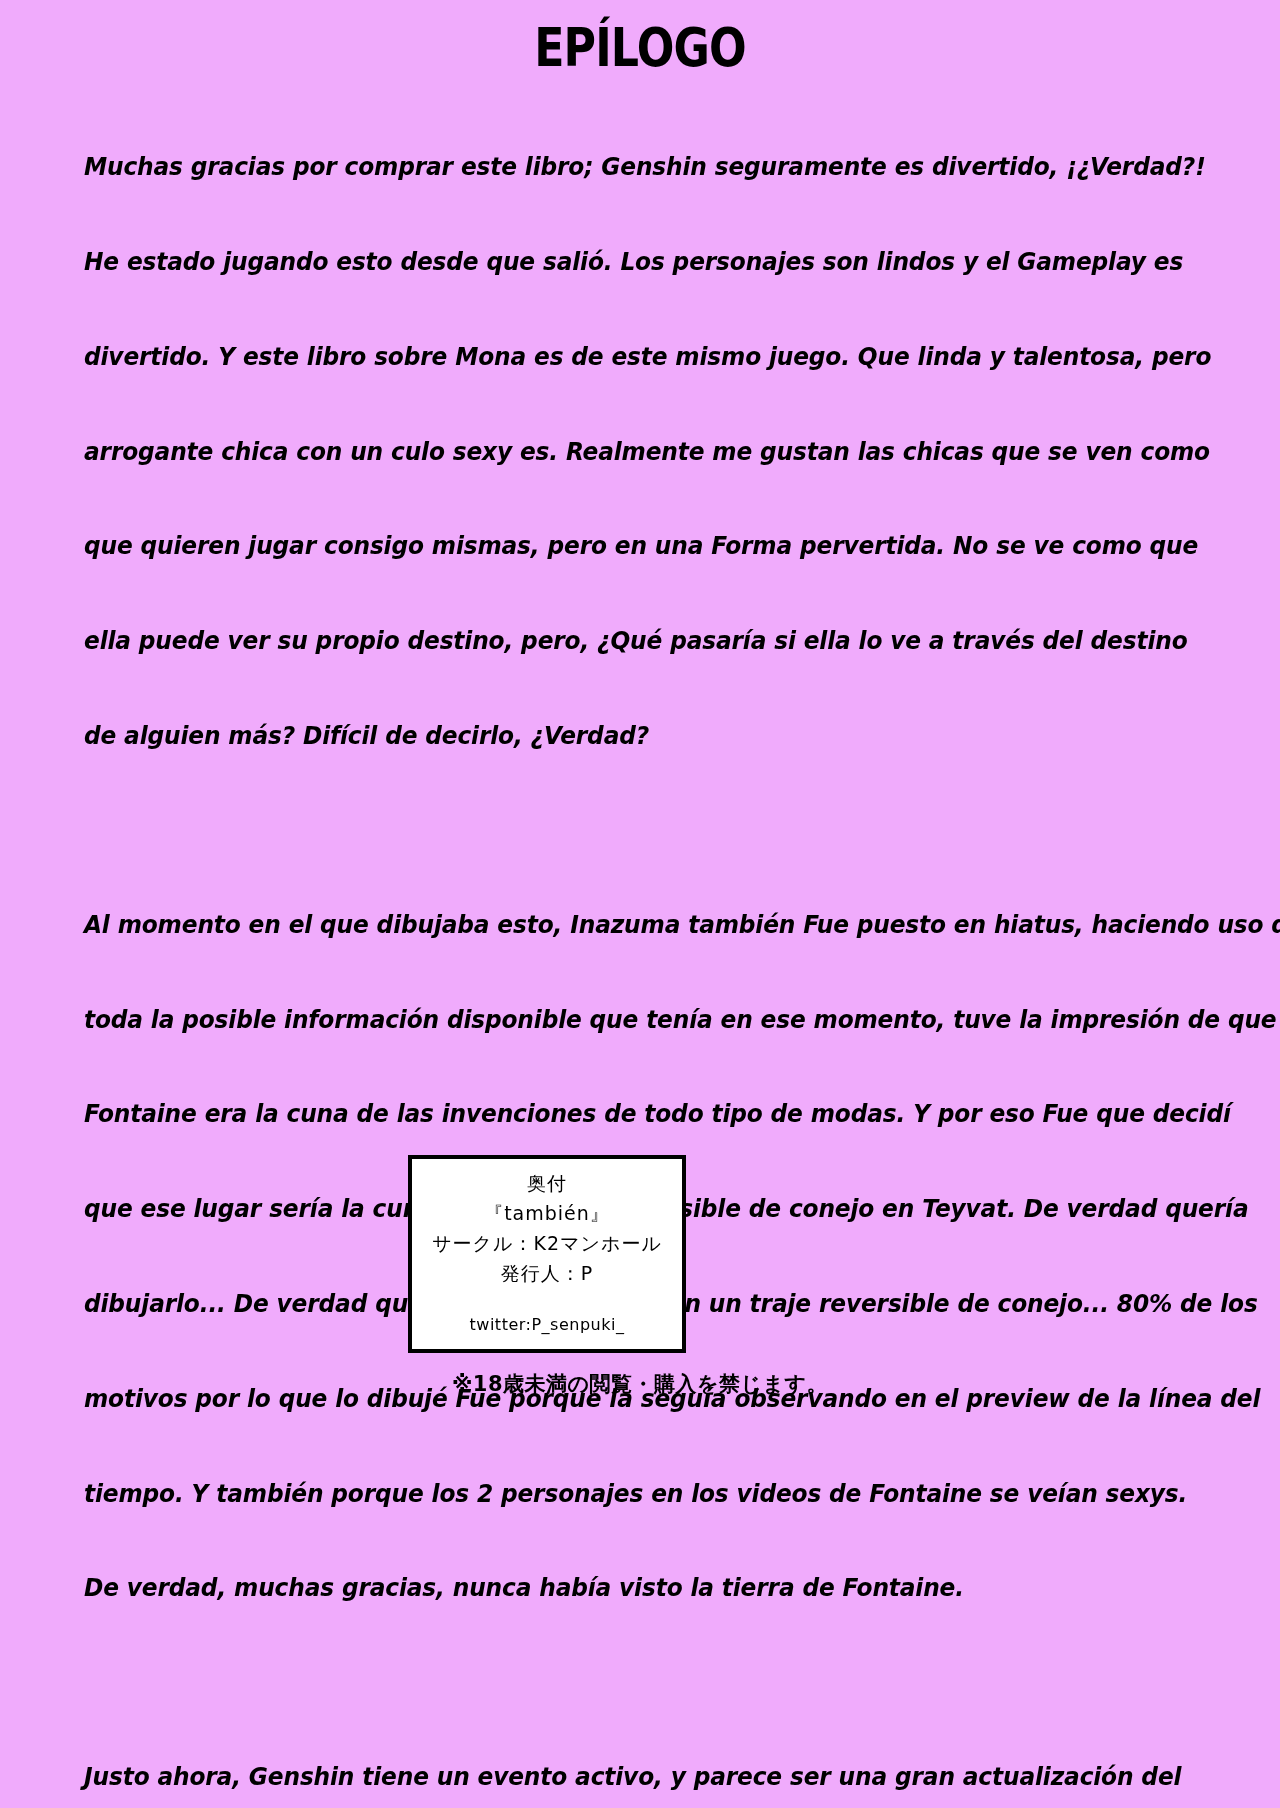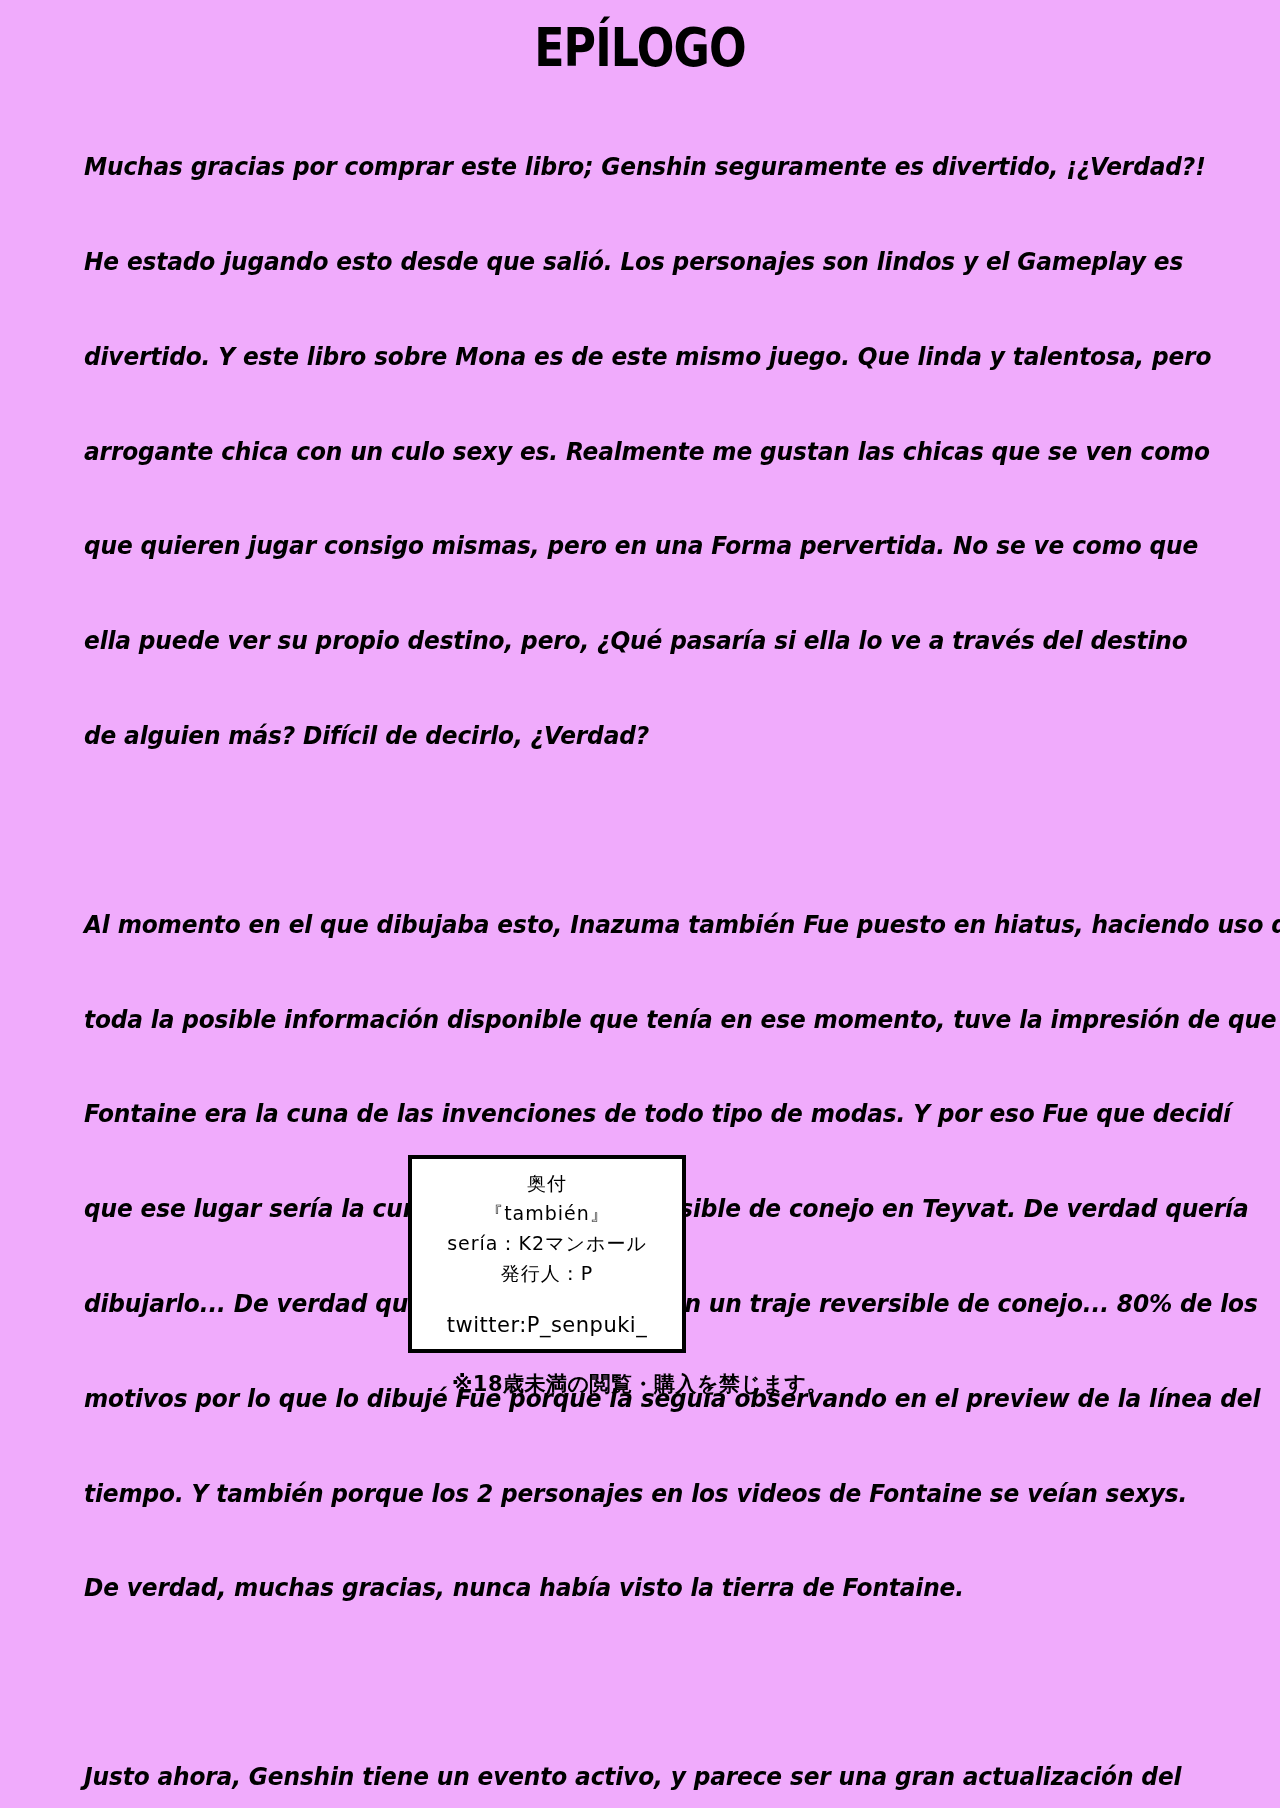--- a/index.html
+++ b/index.html
@@ -84,21 +84,21 @@
     box-sizing: border-box;
   }
   .colophon-line {
     display: block;
     letter-spacing: 1px;
   }
   .colophon-gap { height: 22px; display: block; }
   .colophon-twitter {
     display: block;
     letter-spacing: 0.5px;
-    font-size: 21px;
+    font-size: 16px;
   }
 
   
   .notices {
     position: absolute;
     left: 0;
     top: 1368px;
     width: 1280px;
     text-align: center;
     font-family: "DejaVu Sans", sans-serif;
@@ -145,21 +145,21 @@
       
       
       
     </p>
 
   </div>
 
   <div class="colophon-box">
     <span class="colophon-line">奥付</span>
     <span class="colophon-line">『también』</span>
-    <span class="colophon-line">sería：K2マンホール</span>
+    <span class="colophon-line">サークル：K2マンホール</span>
     <span class="colophon-line">発行人：P</span>
     <span class="colophon-gap"></span>
     <span class="colophon-twitter">twitter:P_senpuki_</span>
   </div>
 
   <div class="notices">
     <span class="notice-line">※18歳未満の閲覧・購入を禁じます。</span>
   </div>
 
 </div>

